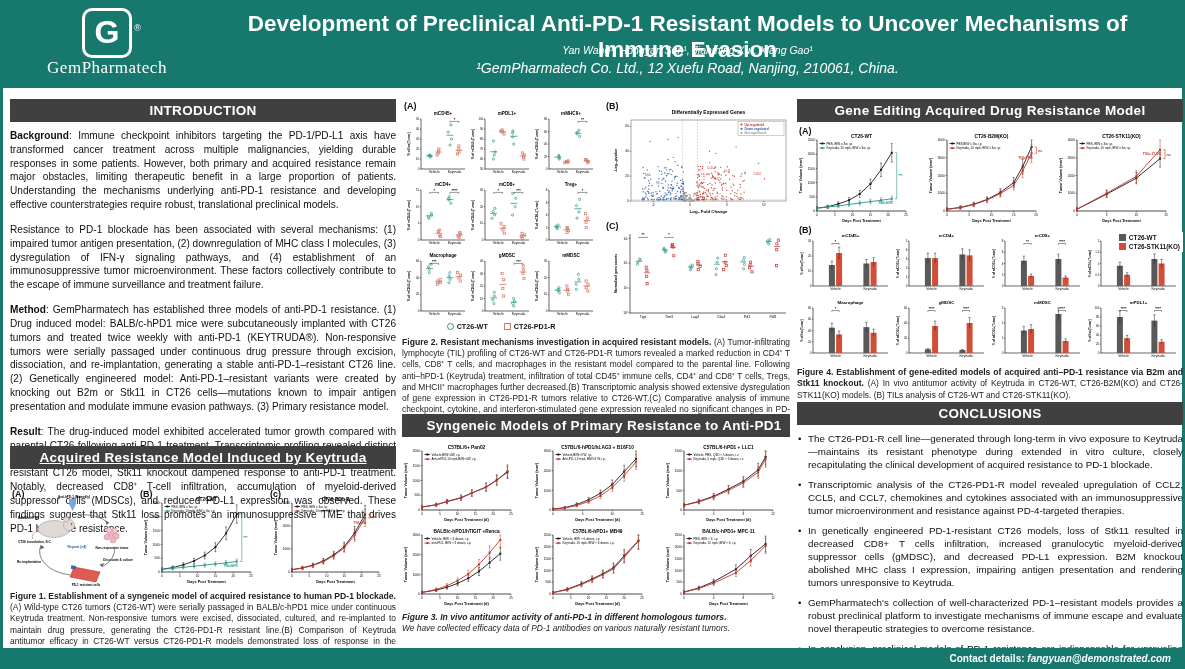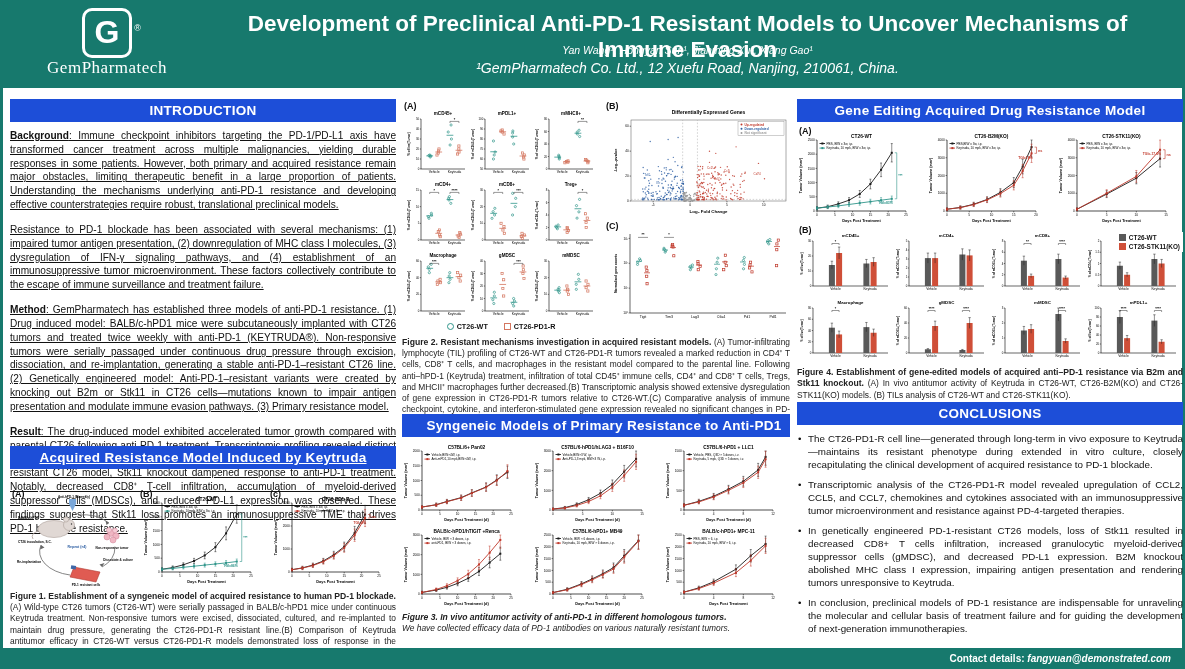--- a/index.html
+++ b/index.html
@@ -10,24 +10,24 @@
   .logo-box{width:44px;height:44px;border:3.5px solid #fff;border-radius:10px;margin:2px auto 0;
             font-weight:bold;font-size:32px;line-height:42px;color:#fff;position:relative;}
   .logo-reg{position:absolute;right:-12px;top:-4px;font-size:9px;font-weight:normal;}
   .logo-name{font-size:17px;font-family:"Liberation Serif",serif;letter-spacing:.5px;}
   .ptitle{position:absolute;left:205px;right:15px;top:11px;text-align:center;font-size:22.5px;font-weight:bold;}
   .pauth{position:absolute;left:205px;right:15px;top:44px;text-align:center;font-size:10.5px;font-style:italic;}
   .paffil{position:absolute;left:205px;right:15px;top:60px;text-align:center;font-size:14px;font-style:italic;}
   .edge{position:absolute;top:88px;bottom:0;width:3px;background:#17796d;}
   .col{position:absolute;}
   .col>*{position:absolute;}
-  .secbar{left:0;right:0;height:23px;background:#1d4ed8;color:#fff;text-align:center;
+  .secbar{left:0;right:0;height:23px;background:#404040;color:#fff;text-align:center;
           font-weight:bold;font-size:13.5px;line-height:23px;letter-spacing:.3px;}
   .bodytext{left:0;right:0;font-size:10.1px;line-height:1.37;text-align:justify;}
-  .bodytext p{margin:0 0 11px;text-decoration:underline;}
+  .bodytext p{margin:0 0 11px;}
   .caption{left:0;right:0;font-size:8.4px;line-height:1.32;text-align:justify;color:#222;}
   .caption b{font-size:8.6px;}
   .plabel{font-weight:bold;font-size:9px;z-index:3;}
   .chart{z-index:1;}
   .chart svg{display:block;}
   .lgrow{display:flex;justify-content:center;gap:16px;align-items:center;font-size:7.2px;font-weight:bold;}
   .lg-item{display:flex;align-items:center;gap:3px;}
   .lg-mark{display:inline-block;width:5px;height:5px;}
   .lg-mark.round{border:1.4px solid;border-radius:50%;}
   .lg-mark.open{border:1.4px solid;}
@@ -2466,19 +2466,20 @@
 
   <div class="caption" style="top:268px;">
     <b>Figure 4. Establishment of gene-edited models of acquired anti–PD-1 resistance via B2m and Stk11 knockout.</b> <span>(A) In vivo antitumor activity of Keytruda in CT26-WT, CT26-B2M(KO) and CT26-STK11(KO) models. (B) TILs analysis of CT26-WT and CT26-STK11(KO).</span>
   </div>
 
   <div class="secbar" style="top:303px;"><span>CONCLUSIONS</span></div>
   <ul class="conc" style="top:333px;">
     <li>The CT26-PD1-R cell line—generated through long-term in vivo exposure to Keytruda—maintains its resistant phenotype during extended in vitro culture, closely recapitulating the clinical development of acquired resistance to PD-1 blockade.</li>
     <li>Transcriptomic analysis of the CT26-PD1-R model revealed upregulation of CCL2, CCL5, and CCL7, chemokines and cytokines associated with an immunosuppressive tumor microenvironment and resistance against PD-4-targeted therapies.</li>
     <li>In genetically engineered PD-1-resistant CT26 models, loss of Stk11 resulted in decreased CD8+ T cells infiltration, increased granulocytic myeloid-derived suppressor cells (gMDSC), and decreased PD-L1 expression. B2M knockout abolished MHC class I expression, impairing antigen presentation and rendering tumors unresponsive to Keytruda.</li>
+    <li>GemPharmatech's collection of well-characterized PD-1–resistant models provides a robust preclinical platform to investigate mechanisms of immune escape and evaluate novel therapeutic strategies to overcome resistance.</li>
     <li>In conclusion, preclinical models of PD-1 resistance are indispensable for unraveling the molecular and cellular basis of treatment failure and for guiding the development of next-generation immunotherapies.</li>
   </ul>
 </div>
 
 <div class="ftr">
   <span>Contact details: </span><span class="email">fangyuan@demonstrated.com</span>
 </div>
 
 </body></html>

